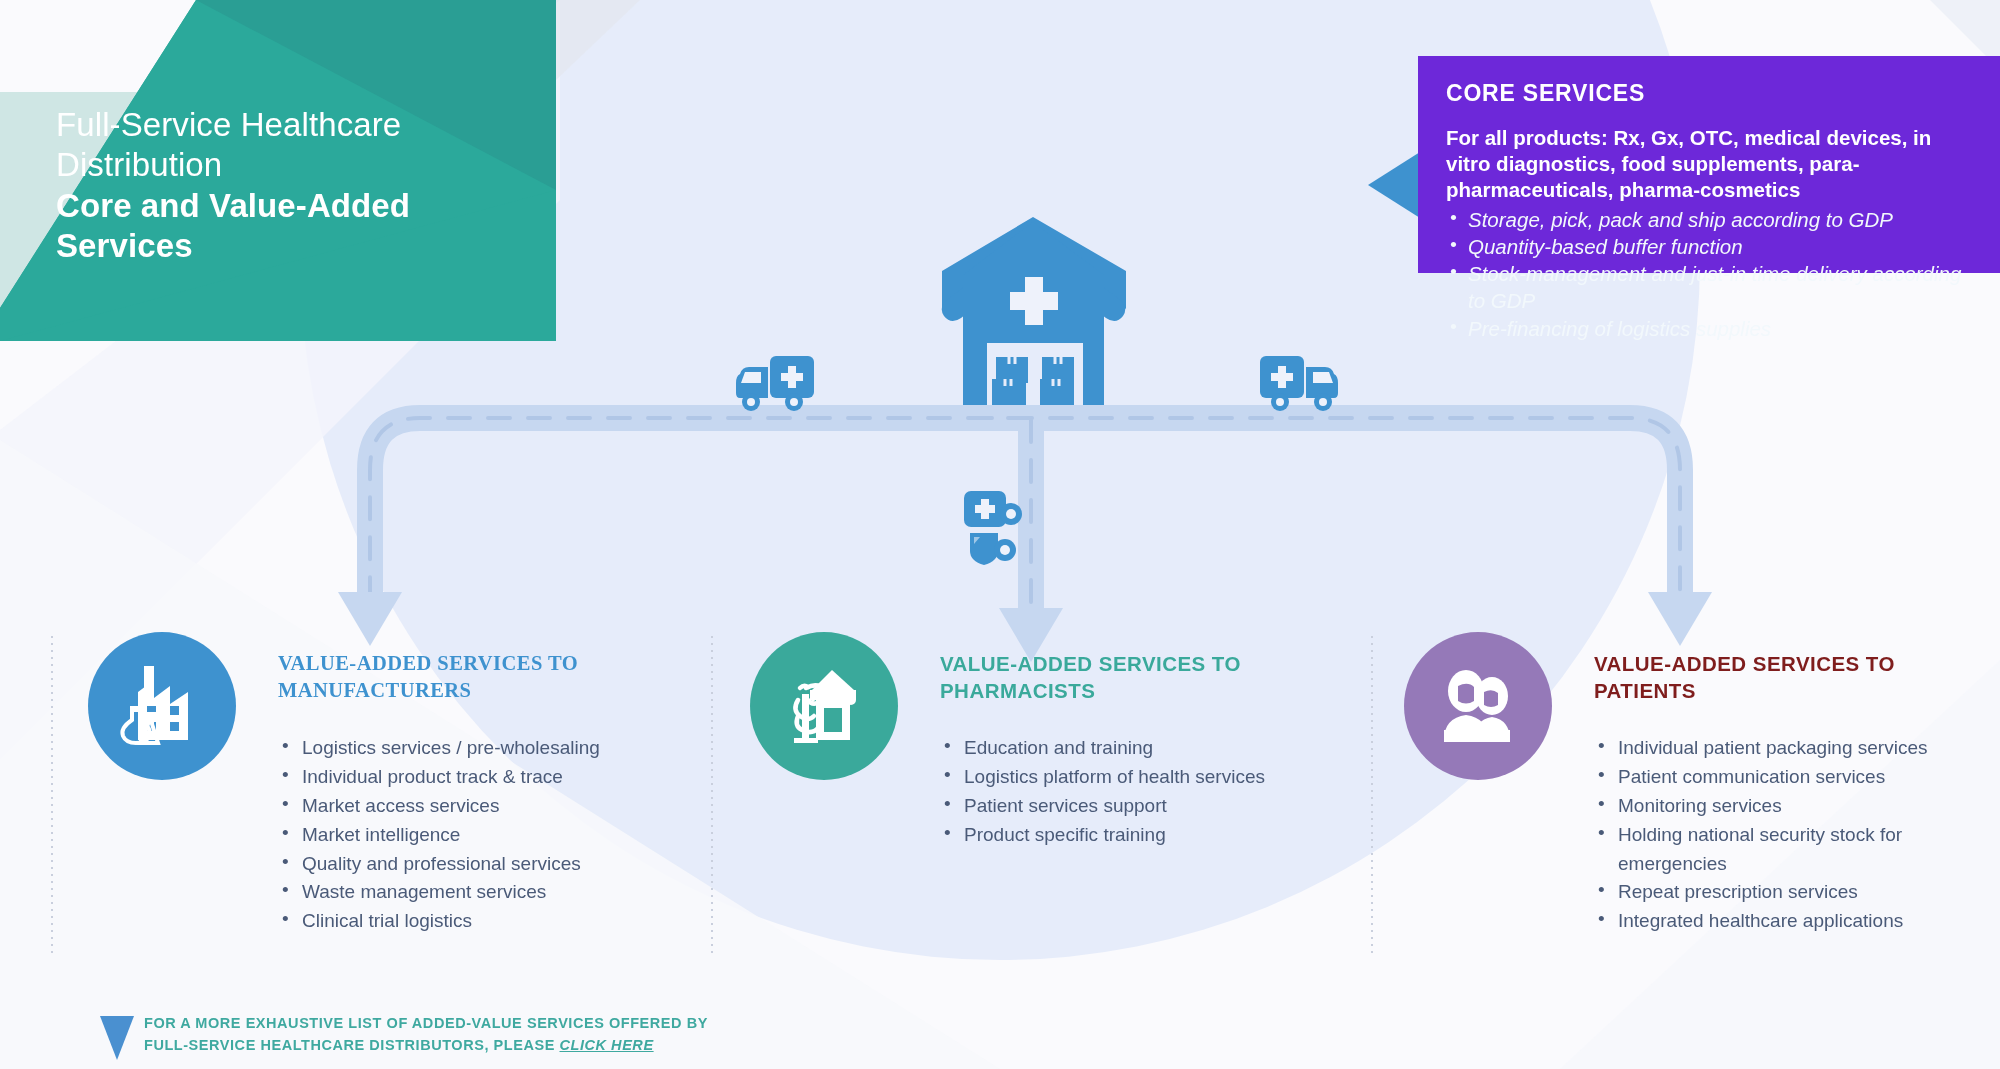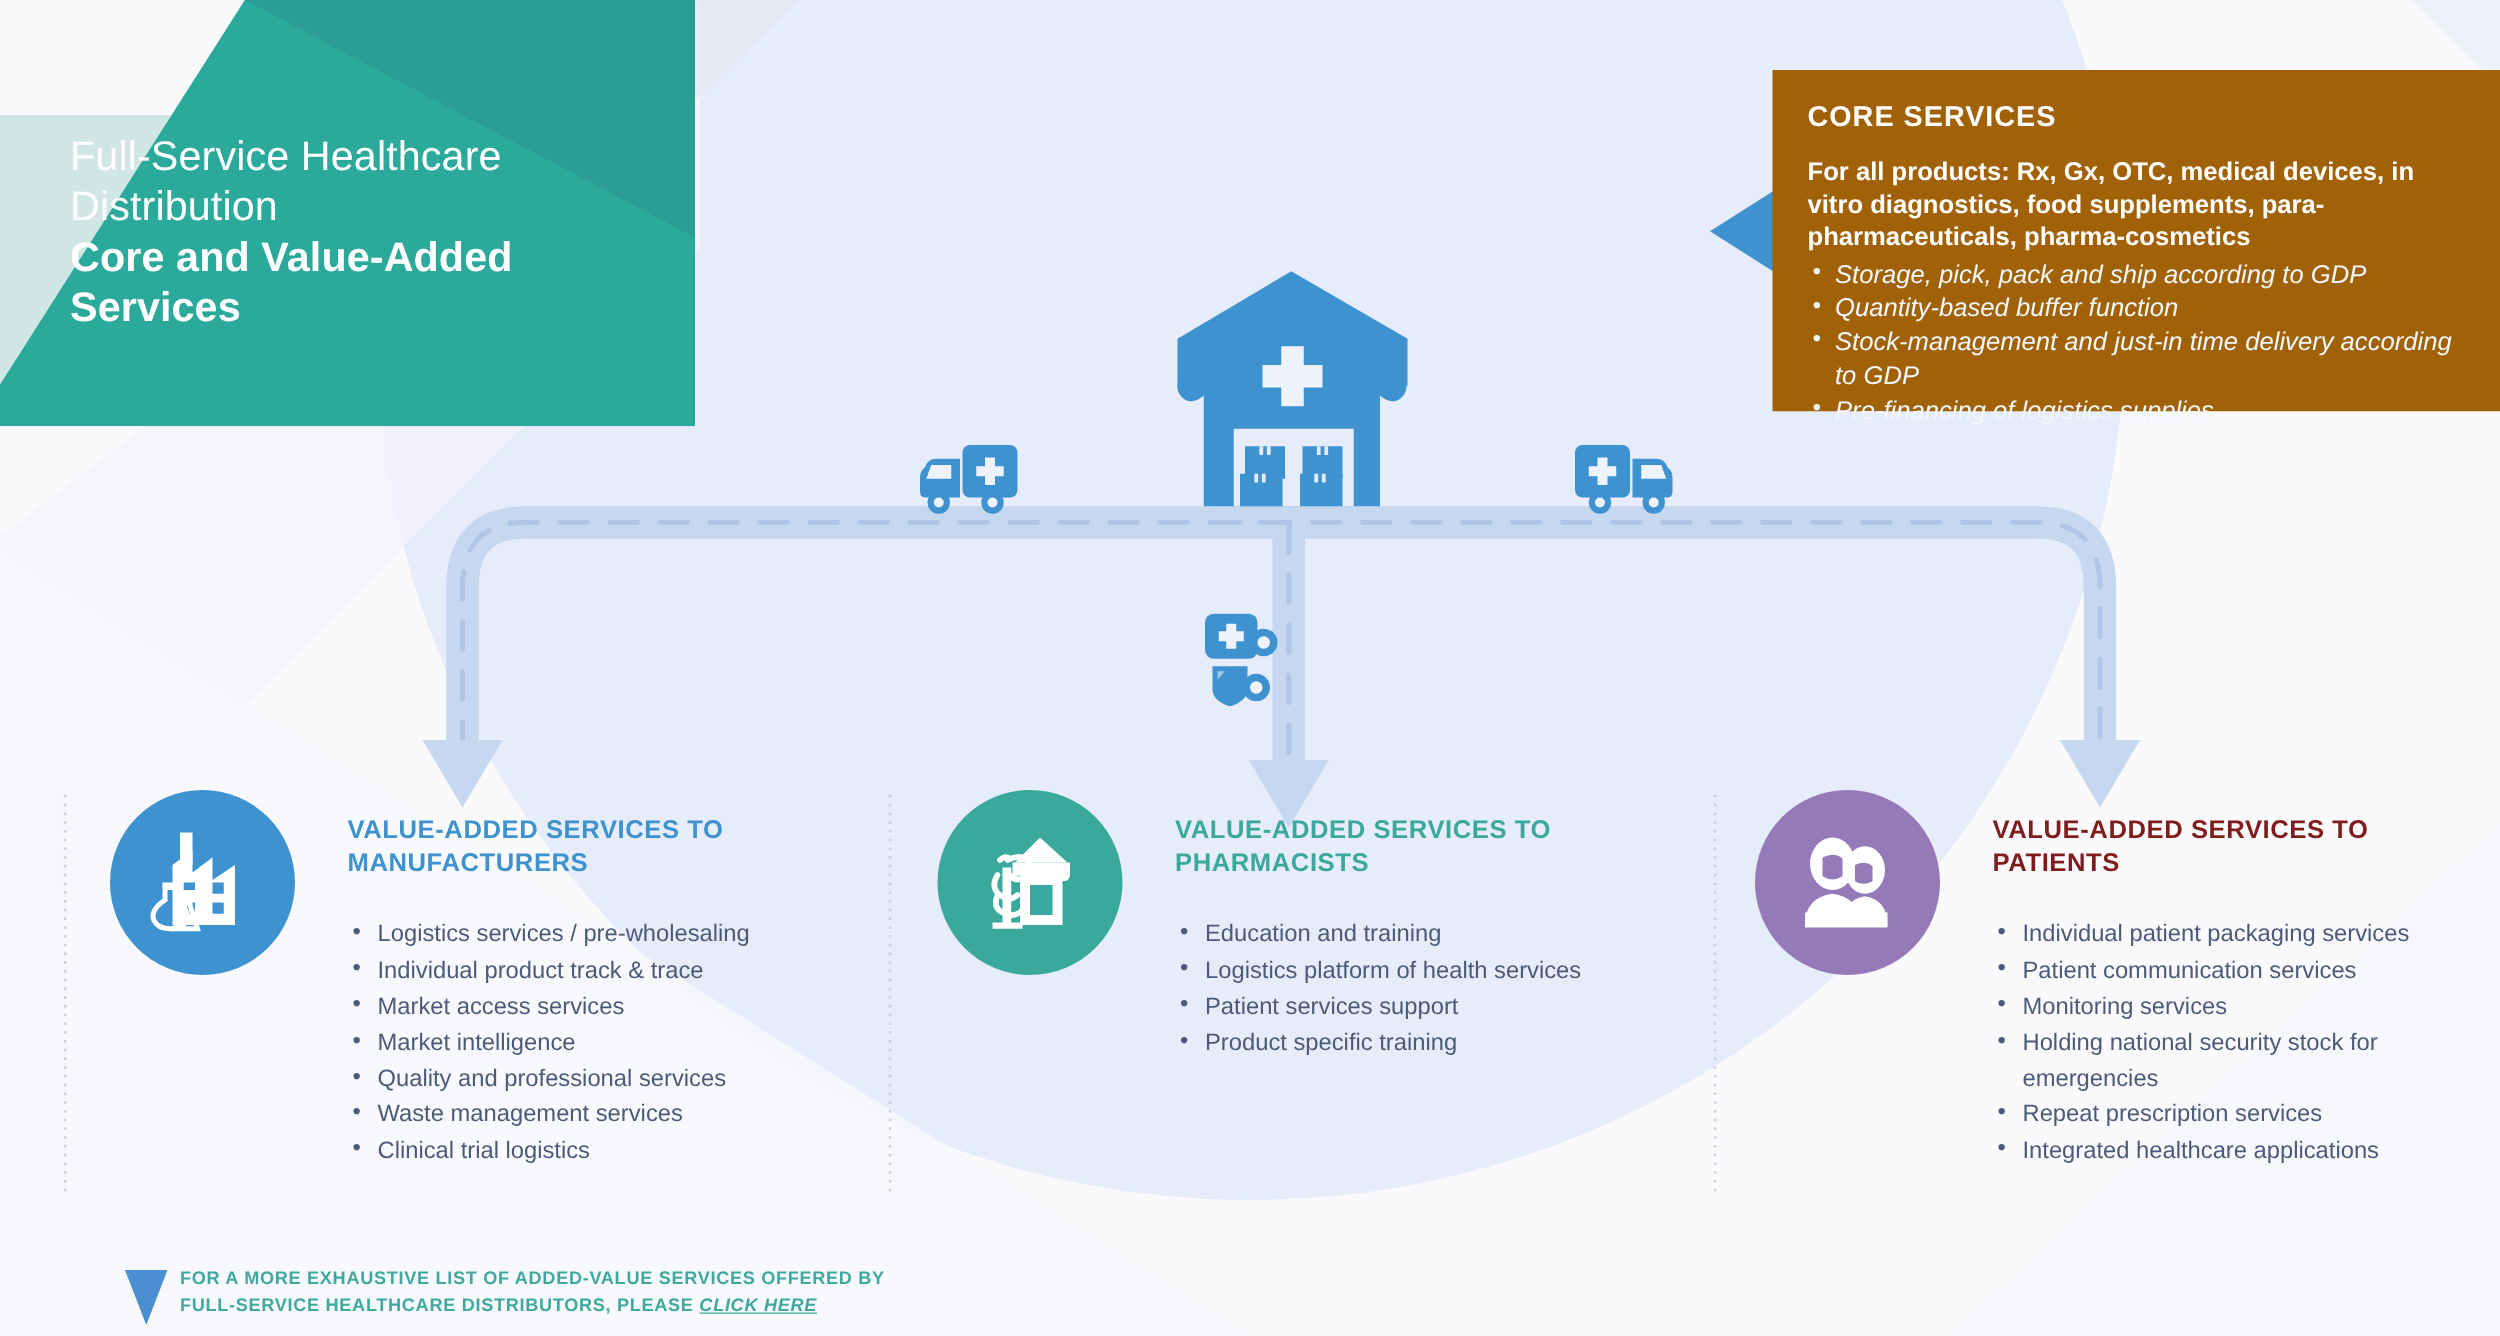--- a/index.html
+++ b/index.html
@@ -19,22 +19,22 @@
   }
   #title-text{
     position:absolute;left:56px;top:105px;width:470px;
     color:#ffffff;line-height:1.22;
   }
   .t-light{font-size:33px;font-weight:400;letter-spacing:.1px;}
   .t-bold{font-size:33px;font-weight:700;letter-spacing:.1px;}
 
   
   #core-box{
-    position:absolute;left:1418px;top:56px;width:582px;height:273px;
-    background:#a16207;box-sizing:border-box;padding:24px 26px 18px 28px;color:#fff;
+    position:absolute;left:1418px;top:56px;width:582px;height:217px;
+    background:#6d28d9;box-sizing:border-box;padding:24px 26px 18px 28px;color:#fff;
   }
   #core-pointer{
     position:absolute;left:1368px;top:152px;width:52px;height:66px;
   }
   #core-title{font-size:23px;font-weight:700;letter-spacing:.8px;margin:0 0 18px 0;}
   #core-intro{font-size:20.5px;font-weight:700;line-height:1.28;margin:0 0 2px 0;}
   .core-list{list-style:none;margin:0;padding:0;}
   .core-list li{
     position:relative;padding-left:22px;font-size:20.5px;font-weight:400;
     line-height:1.33;color:#f2f8fc;font-style:italic;
@@ -230,21 +230,21 @@
         </g>
         <g fill="none" stroke="#ffffff" stroke-width="4">
           <path d="M18 52 L18 62 Q6 70 9 78 Q12 85 22 85 Q33 85 35 78 Q38 70 27 62 L27 52 Z"></path>
           <path d="M34 58 L34 66 L26 85 L44 85 L38 66 L38 58 Z"></path>
         </g>
         <path d="M16 50 h14" stroke="#ffffff" stroke-width="4"></path>
         <path d="M32 56 h10" stroke="#ffffff" stroke-width="4"></path>
       </svg>
     </div>
     <div class="col-body">
-      <h3 class="col-title" style="color:#3e92cf;">VALUE-ADDED SERVICES TO MANUFACTURERS</h3>
+      <h3 class="col-title" style="color:#3e92cf;font-family:Liberation Serif, serif;">VALUE-ADDED SERVICES TO MANUFACTURERS</h3>
       <ul class="col-list">
         <li>Logistics services / pre-wholesaling</li>
         <li>Individual product track &amp; trace</li>
         <li>Market access services</li>
         <li>Market intelligence</li>
         <li>Quality and professional services</li>
         <li>Waste management services</li>
         <li>Clinical trial logistics</li>
       </ul>
     </div>

